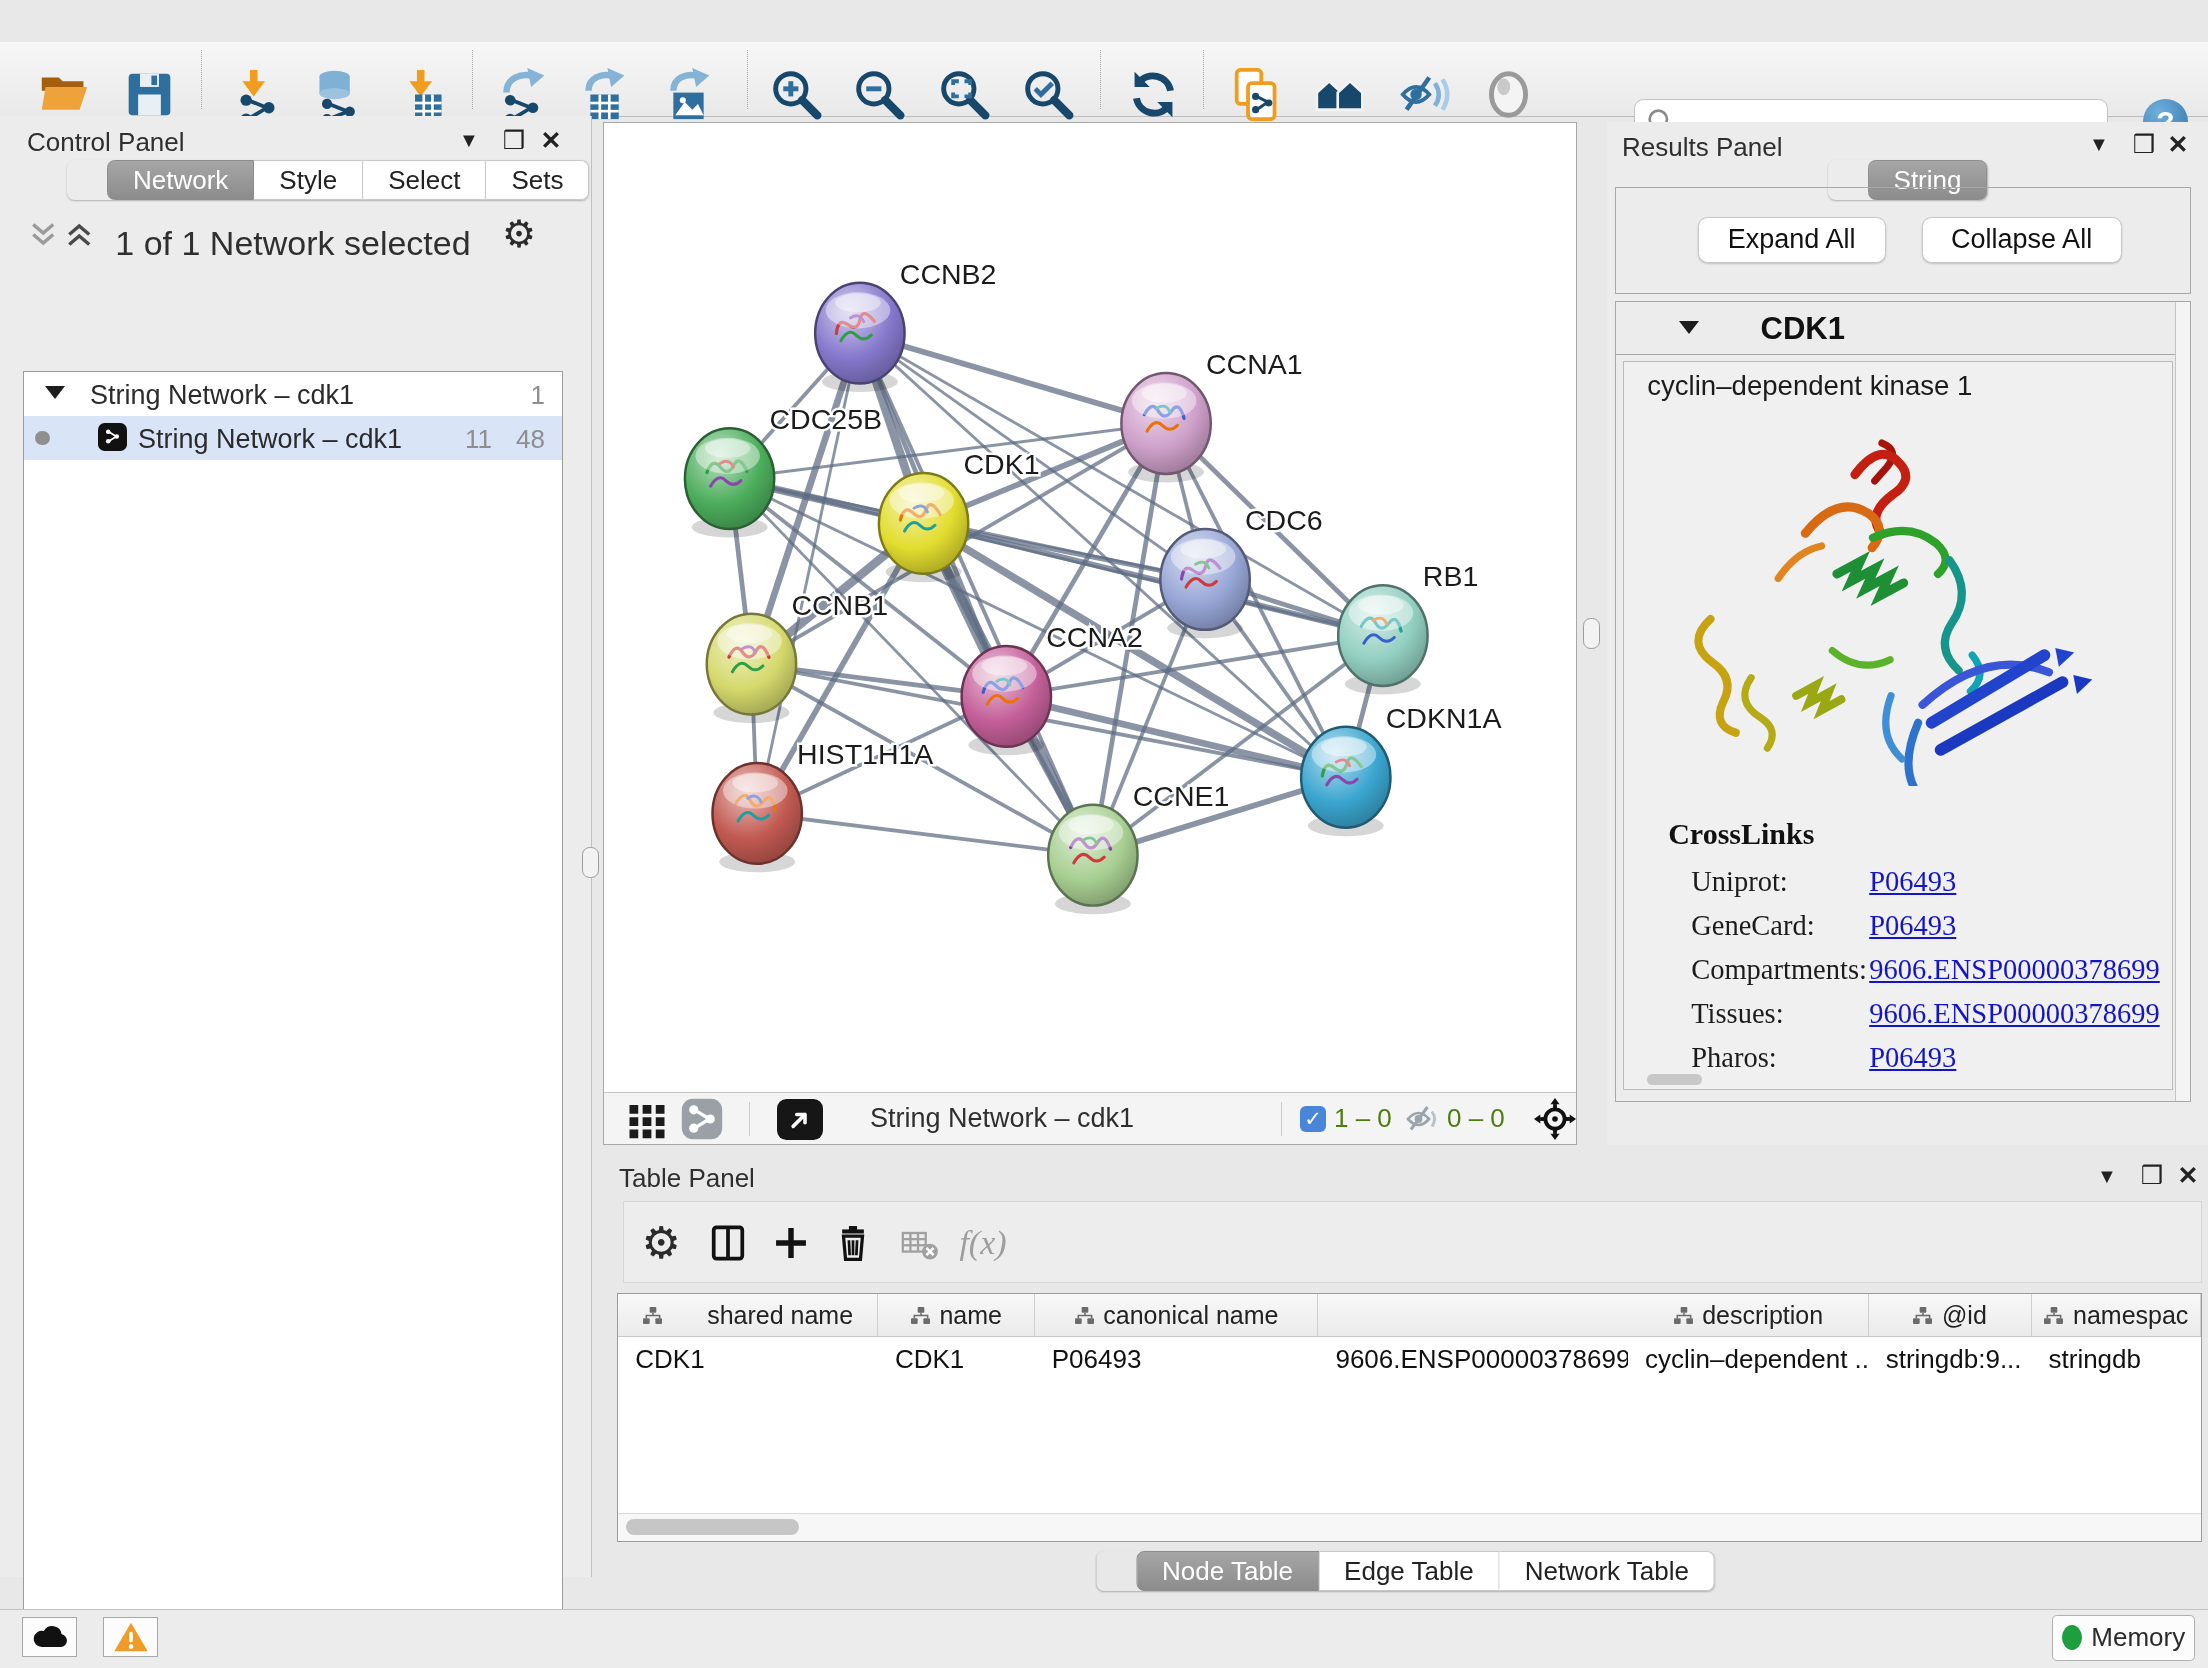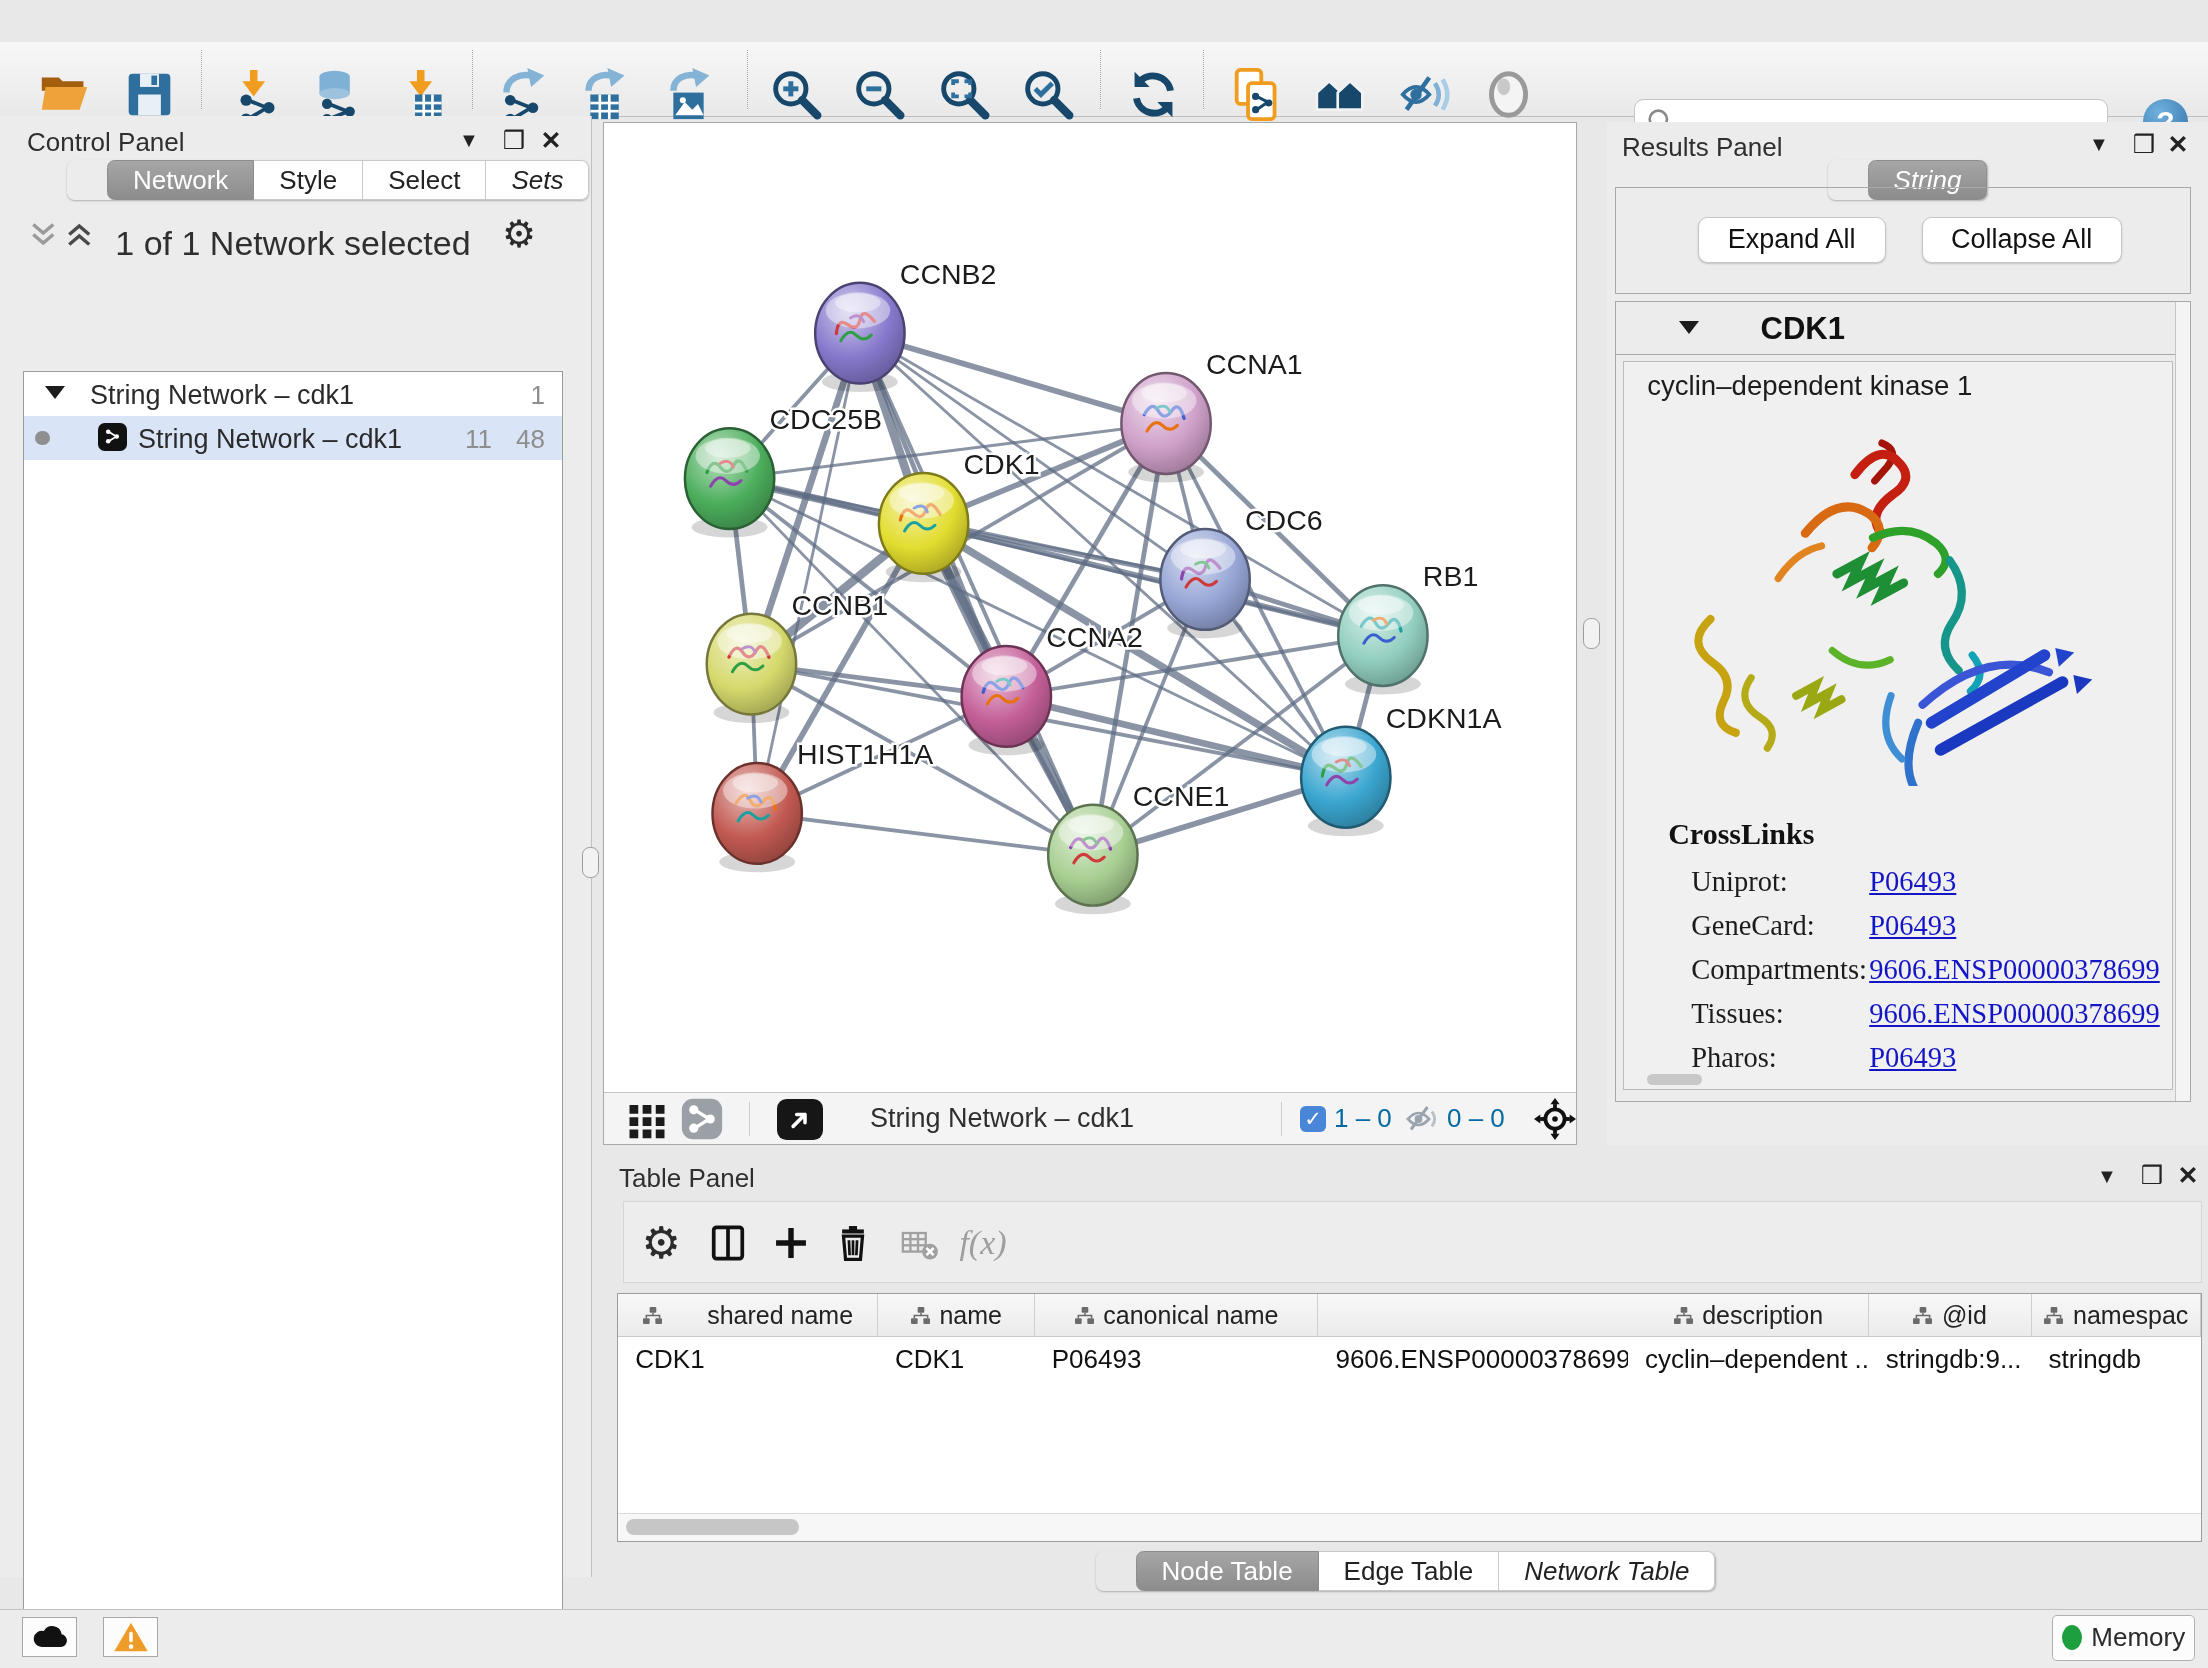--- a/index.html
+++ b/index.html
@@ -14,40 +14,40 @@
   .tsep{position:absolute;top:7.6px;height:59px;border-left:1.9px dotted #a8a8a8;}
   .searchbox{position:absolute;left:1634px;top:57px;width:472px;height:44px;background:#fff;border:1.9px solid #c4c4c4;border-radius:9.5px;display:flex;align-items:center;}
   .searchbox input{border:none;outline:none;flex:1;font-size:26px;font-family:"Liberation Sans",sans-serif;background:transparent;margin-left:5.7px;}
   .helpbtn{position:absolute;left:2143px;top:57px;width:45px;height:45px;border-radius:50%;background:radial-gradient(circle at 35% 30%,#6fb0dd,#3372a8);color:#fff;font-size:30px;font-weight:bold;display:flex;align-items:center;justify-content:center;}
   
   .phead{position:absolute;font-size:26px;color:#2f2f2f;}
   .wbtn{position:absolute;top:0;font-size:25px;color:#222;width:32px;text-align:center;}
   .seg-wrap{position:absolute;display:flex;box-shadow:0 1px 1.9px rgba(0,0,0,.25);border-radius:7.6px;}
   .seg{height:38px;line-height:38px;padding:0 25px;background:#fff;border:1px solid #c9c9c9;border-left:none;font-size:26px;color:#222;}
   .seg:first-child{border-left:1px solid #c9c9c9;border-radius:7.6px 0 0 7.6px;}
-  .seg:last-child{border-radius:0 7.6px 7.6px 0;font-style:italic;}
+  .seg:last-child{border-radius:0 7.6px 7.6px 0;}
   .seg.sel{background:linear-gradient(#a6a6a6,#8c8c8c);color:#fff;border-color:#8c8c8c;margin-left:40px;}
   .seg.single{border-radius:7.6px;border-left:1px solid #8c8c8c;}
   
   .control-panel{position:absolute;left:0;top:116px;width:591px;height:1461px;background:#ececec;border-right:1px solid #c0c0c0;}
   .tree-box{position:absolute;left:23px;top:255px;width:540px;height:1313px;background:#fff;border:1.9px solid #9c9c9c;box-sizing:border-box;}
   .trow{position:relative;width:100%;height:44px;font-size:27px;}
   .trow .lbl{position:absolute;top:7.6px;}
   .trow .cnt{position:absolute;top:7.6px;color:#8e8e8e;font-size:26px;}
   .trow.sel{background:#d9e4f6;}
   .caret{display:inline-block;width:0;height:0;border-left:10.5px solid transparent;border-right:10.5px solid transparent;border-top:13.3px solid #1c1c1c;}
   .dot{position:absolute;left:11.4px;top:15px;width:14.3px;height:14.3px;border-radius:50%;background:#8f8f8f;}
   .sharesq{position:absolute;left:74px;top:6.7px;width:28.5px;height:28.5px;background:#111;border-radius:6.7px;display:flex;align-items:center;justify-content:center;}
   
   .network-view{position:absolute;left:603px;top:122px;width:974px;height:1023px;background:#fff;border:1px solid #a8a8a8;box-sizing:border-box;}
   #graph-host{position:absolute;left:0;top:0;width:972px;height:969px;}
   .net-footer{position:absolute;left:0;bottom:0;width:100%;height:51px;background:#f4f4f4;border-top:1px solid #c6c6c6;}
   .nf{position:absolute;top:0;height:51px;display:flex;align-items:center;}
   .nfsep{position:absolute;top:8.6px;height:34px;border-left:1px solid #cccccc;}
-  .nf-count{font-size:26px;color:#0369a1;}
+  .nf-count{font-size:26px;color:#4d7c0f;}
   .blackbtn{position:absolute;left:173px;top:5.7px;width:46px;height:41px;background:#161616;border-radius:9.5px;display:flex;align-items:center;justify-content:center;}
   .checkbox{position:absolute;left:696px;top:13.3px;width:26px;height:26px;background:#4a86d8;border-radius:5.7px;color:#fff;font-size:21px;text-align:center;line-height:26px;}
   
   .results-panel{position:absolute;left:1607px;top:122px;width:601px;height:1023px;background:#ececec;}
   .rbox1{position:absolute;left:7.6px;top:65px;width:576px;height:107px;border:1.9px solid #a8a8a8;box-sizing:border-box;}
   .rbtn{position:absolute;top:28.5px;height:44px;background:#fff;border:1px solid #c6c6c6;border-radius:9.5px;font-size:27px;color:#111;display:flex;align-items:center;justify-content:center;box-shadow:0 1px 1.9px rgba(0,0,0,.18);}
   .rbox2{position:absolute;left:7.6px;top:179px;width:576px;height:801px;border:1.9px solid #a8a8a8;box-sizing:border-box;background:#ececec;}
   .rbox2-head{position:absolute;left:0;top:0;width:100%;height:53px;border-bottom:1.9px solid #a8a8a8;box-sizing:border-box;}
   .gene-title{position:absolute;left:145px;top:8.6px;font-size:31px;font-weight:bold;color:#111;}
   .rinner{position:absolute;left:7.6px;top:59px;width:548px;height:727px;background:#f0f0f0;border:1px solid #bbbbbb;}

